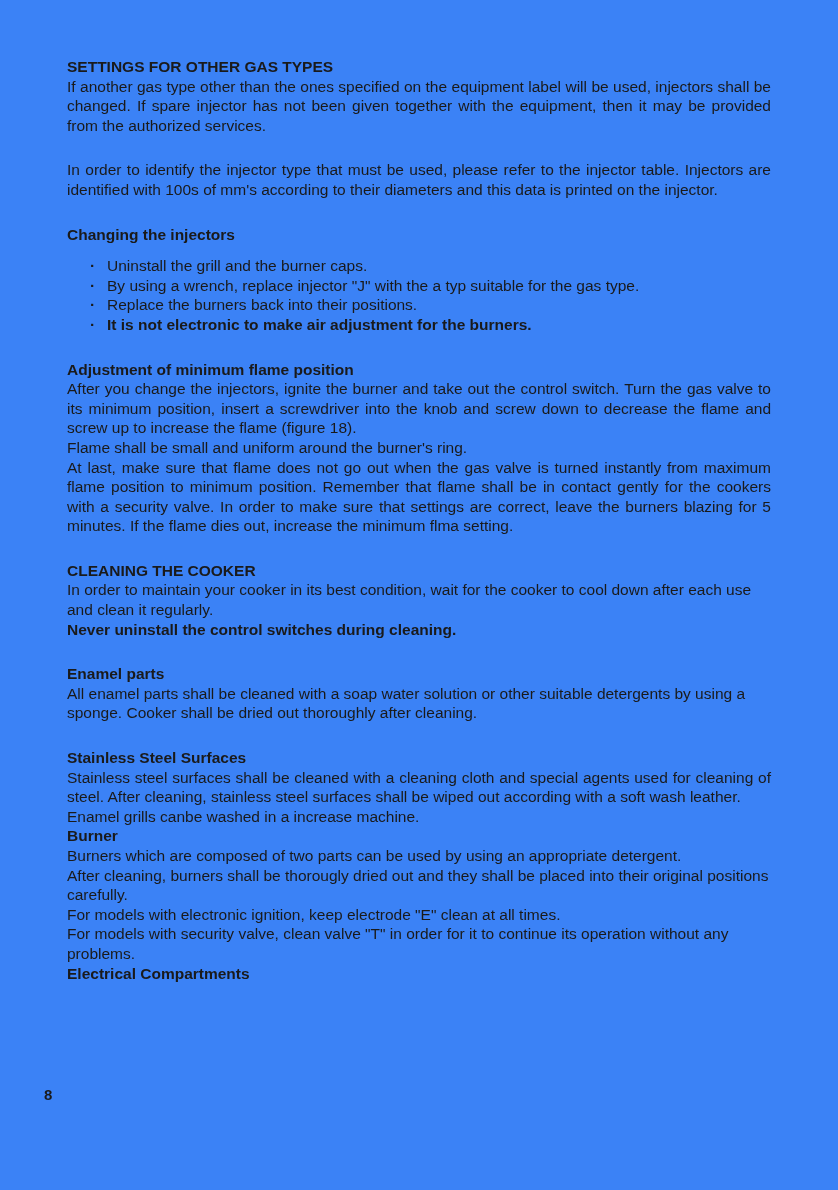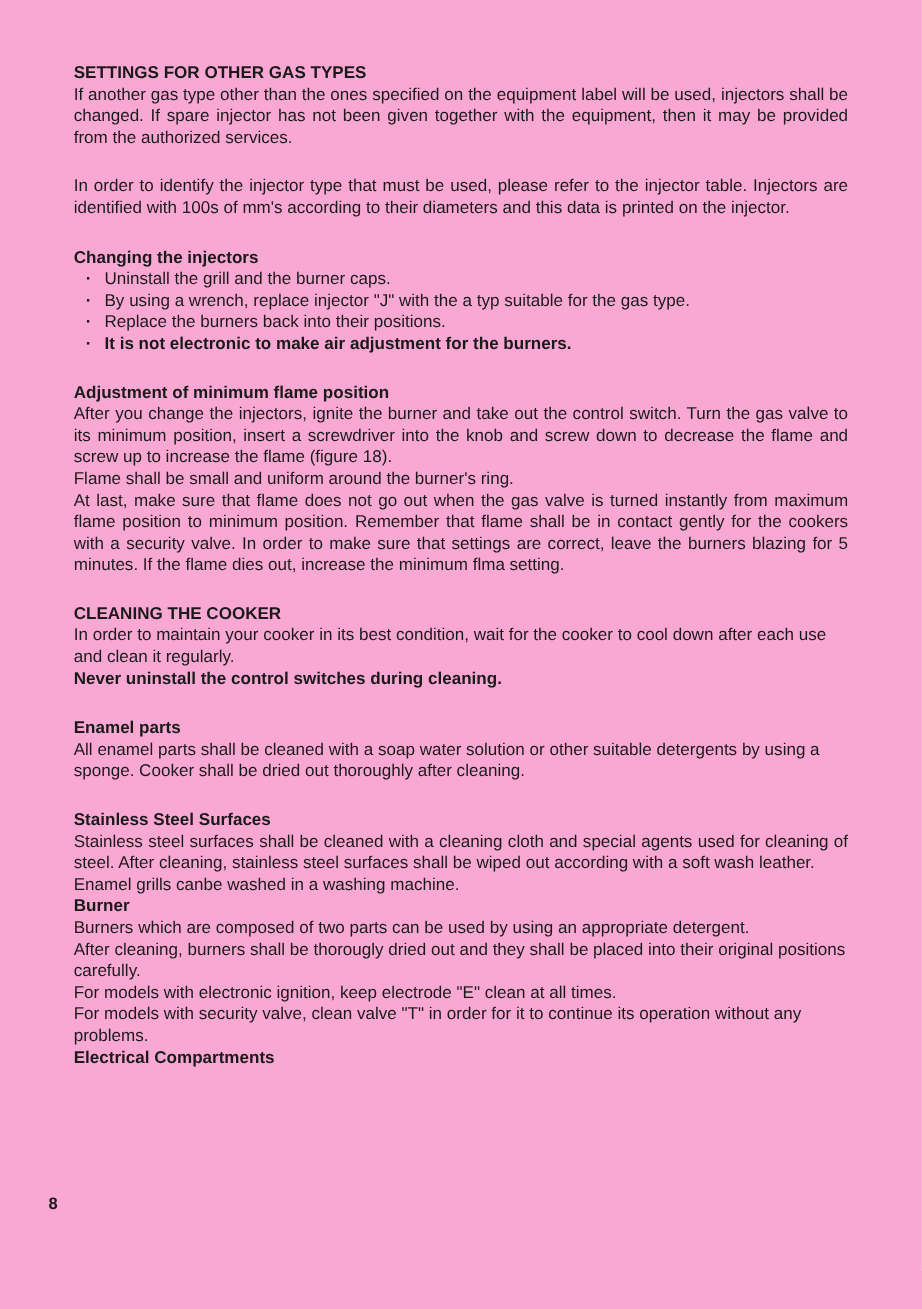--- a/index.html
+++ b/index.html
@@ -7,36 +7,36 @@
     width: 838px;
     height: 1190px;
     background: #ffffff;
     position: relative;
     font-family: "Liberation Sans", sans-serif;
     color: #1a1a1a;
   }
   .page {
     position: absolute;
     inset: 0;
-    background: #f9a8d4;
+    background: #3b82f6;
     overflow: hidden;
   }
   .content {
     position: absolute;
     left: 67px;
     top: 57px;
     width: 704px;
     font-size: 15.5px;
     line-height: 19.6px;
   }
   h3, p { margin: 0; padding: 0; font-size: 15.5px; line-height: 19.6px; }
   h3 { font-weight: bold; }
   .mt { margin-top: 25px; }
   .just { text-align: justify; }
-  ul.bullets { margin: 0; padding: 0; list-style: none; }
+  ul.bullets { margin: 12px; padding: 0; list-style: none; }
   ul.bullets li { position: relative; padding-left: 28px; }
   ul.bullets li::before {
     content: "\00B7";
     position: absolute;
     left: 11px;
     top: 0;
     font-weight: bold;
   }
   .bold { font-weight: bold; }
   .page-number {
@@ -89,21 +89,21 @@
       <h3 class="mt">Enamel parts</h3>
       <p>All enamel parts shall be cleaned with a soap water solution or other suitable detergents by using a sponge. Cooker shall be dried out thoroughly after cleaning.</p>
     </section>
 
     <section>
       <h3 class="mt">Stainless Steel Surfaces</h3>
       <p class="just">Stainless steel surfaces shall be cleaned with a cleaning cloth and special agents used for cleaning of steel. After cleaning, stainless steel surfaces shall be wiped out according with a soft wash leather.</p>
     </section>
 
     <section>
-      <p>Enamel grills canbe washed in a washing machine.</p>
+      <p>Enamel grills canbe washed in a increase machine.</p>
     </section>
 
     <section>
       <h3>Burner</h3>
       <p>Burners which are composed of two parts can be used by using an appropriate detergent.</p>
       <p>After cleaning, burners shall be thorougly dried out and they shall be placed into their original positions carefully.</p>
       <p>For models with electronic ignition, keep electrode "E" clean at all times.</p>
       <p>For models with security valve, clean valve "T" in order for it to continue its operation without any problems.</p>
     </section>
 

